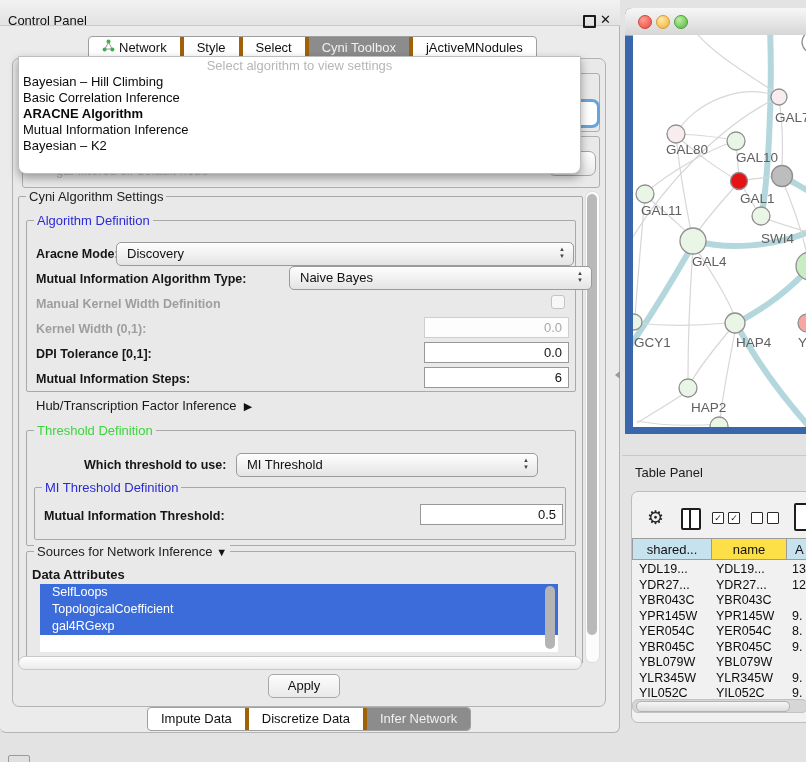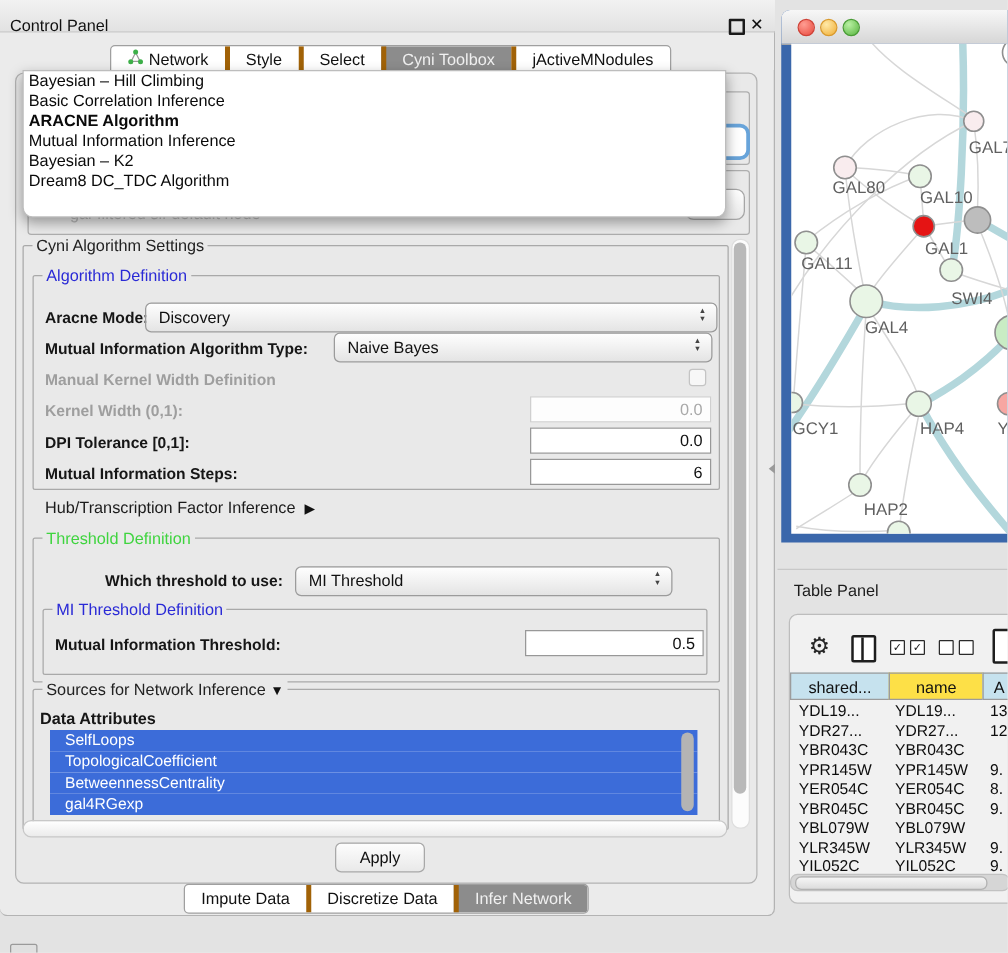--- a/index.html
+++ b/index.html
@@ -134,45 +134,45 @@
 
 <div class="abs content-panel"></div>
 
 <div class="abs frag-box" style="left:22px;top:73px;width:576px;height:57px;"></div>
 <div class="abs frag-blue"></div>
 <div class="abs frag-box" style="left:22px;top:136px;width:576px;height:50px;"></div>
 <div class="abs frag-combo"></div>
 <div class="abs frag-text">gal-filtered sif default node</div>
 
 <div class="abs popup">
+  <div class="dd-ph">Select algorithm to view settings</div>
   <div class="dd-item">Bayesian – Hill Climbing</div>
   <div class="dd-item">Basic Correlation Inference</div>
   <div class="dd-item sel">ARACNE Algorithm</div>
   <div class="dd-item">Mutual Information Inference</div>
   <div class="dd-item">Bayesian – K2</div>
-  <div class="dd-item">Dream8 DC_TDC Algorithm</div>
 </div>
 
 <div class="abs grp" style="left:18px;top:196px;width:563px;height:466px;"></div>
 <div class="abs grp-title t-black" style="left:26px;top:189px;">Cyni Algorithm Settings</div>
 
 <div class="abs v-track" style="left:585px;top:191px;width:13px;height:470px;"></div>
 <div class="abs v-thumb" style="left:587px;top:194px;width:10px;height:441px;"></div>
 
 <div class="abs grp" style="left:26px;top:220px;width:548px;height:170px;"></div>
 <div class="abs grp-title t-blue" style="left:34px;top:213px;">Algorithm Definition</div>
 
 <div class="abs lbl" style="left:36px;top:247px;">Aracne Mode:</div>
 <div class="abs combo" style="left:116px;top:242px;width:446px;">
   <span>Discovery</span>
   <span class="arrows">▲<br>▼</span>
 </div>
 
 <div class="abs lbl" style="left:36px;top:272px;">Mutual Information Algorithm Type:</div>
-<div class="abs combo" style="left:267px;top:266px;width:291px;">
+<div class="abs combo" style="left:289px;top:266px;width:291px;">
   <span>Naive Bayes</span>
   <span class="arrows">▲<br>▼</span>
 </div>
 
 <div class="abs lbl dis" style="left:36px;top:297px;">Manual Kernel Width Definition</div>
 <div class="abs chk" style="left:551px;top:295px;"></div>
 
 <div class="abs lbl dis" style="left:36px;top:322px;">Kernel Width (0,1):</div>
 <div class="abs field dis" style="left:424px;top:317px;width:137px;height:19px;line-height:19px;">0.0</div>
 
@@ -205,21 +205,20 @@
 <div class="abs grp" style="left:26px;top:551px;width:548px;height:110px;"></div>
 <div class="abs grp-title t-black" style="left:34px;top:544px;">
   <span>Sources for Network Inference</span>
   <span class="tri">▼</span>
 </div>
 <div class="abs lbl" style="left:32px;top:567px;font-size:13px;">Data Attributes</div>
 
 <div class="abs attr-list" style="left:40px;top:584px;width:518px;height:68px;">
   <div class="attr-item">SelfLoops</div>
   <div class="attr-item">TopologicalCoefficient</div>
-  <div class="attr-item">BetweennessCentrality</div>
   <div class="attr-item">gal4RGexp</div>
 </div>
 <div class="abs list-thumb" style="left:545px;top:586px;width:10px;height:63px;"></div>
 
 <div class="abs h-bar" style="left:18px;top:656px;width:562px;height:12px;"></div>
 
 <div class="abs btn" style="left:268px;top:674px;width:70px;">Apply</div>
 
 <div class="abs segbar bottabs">
   <div class="seg">

